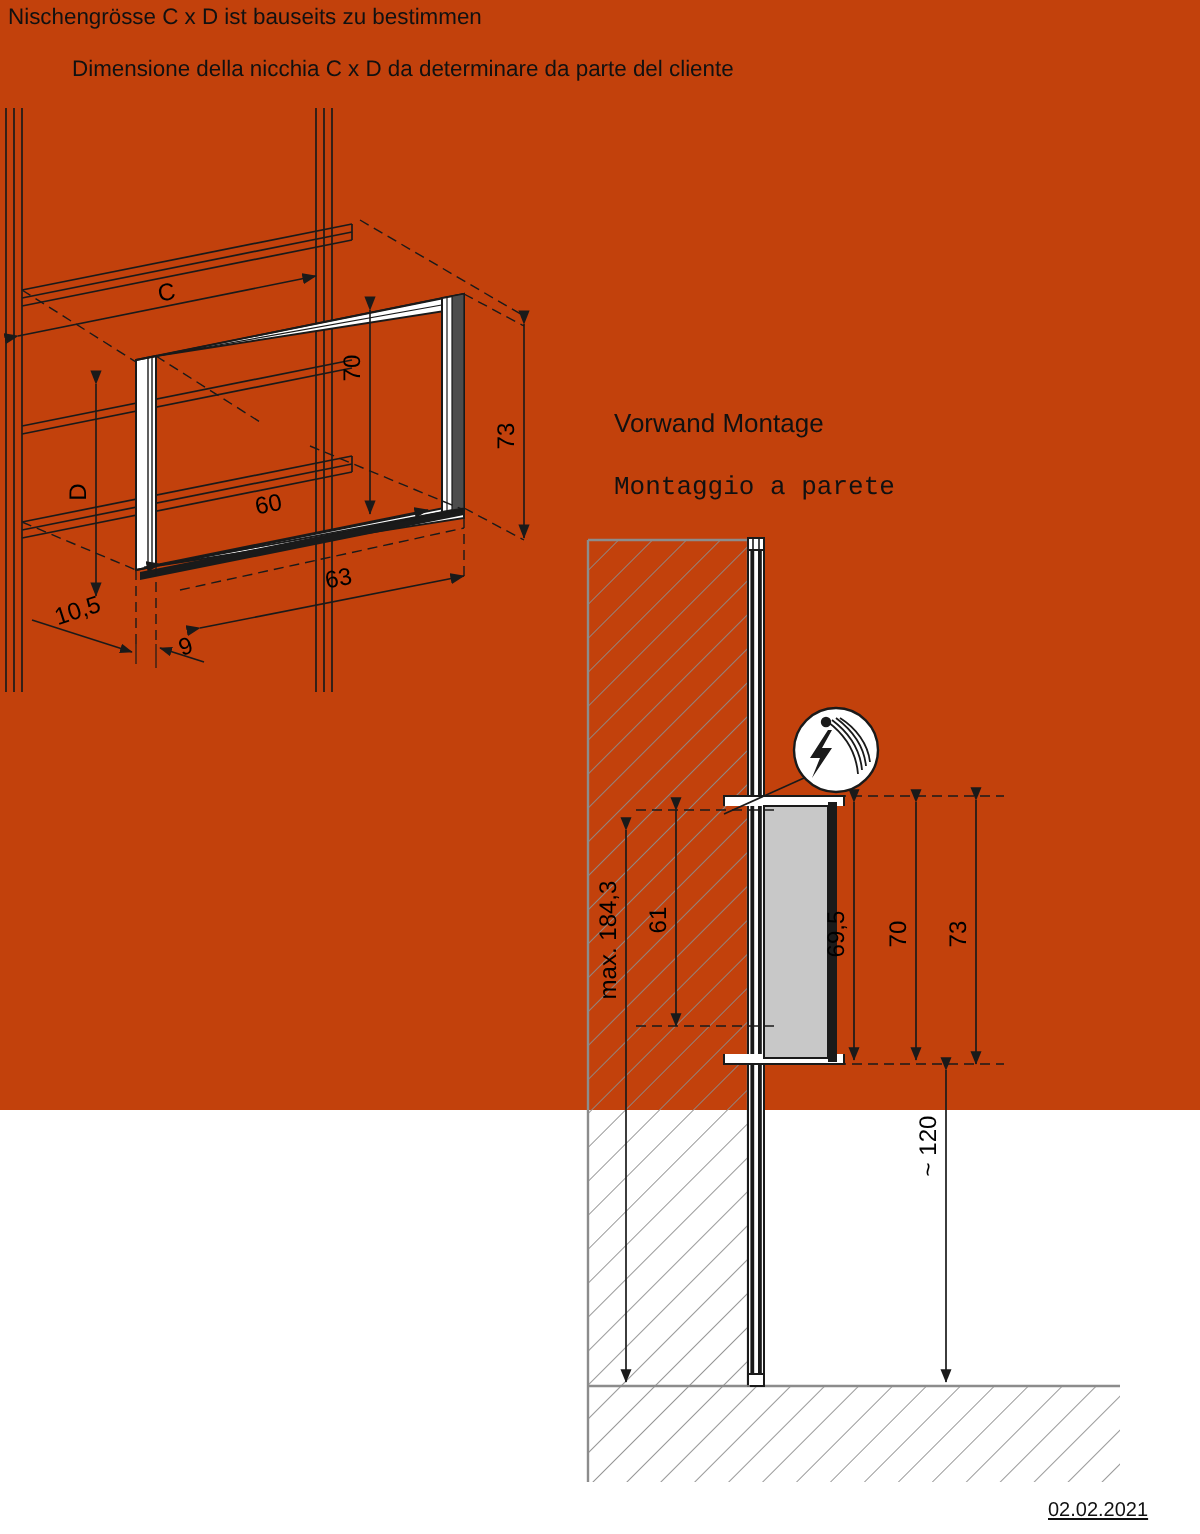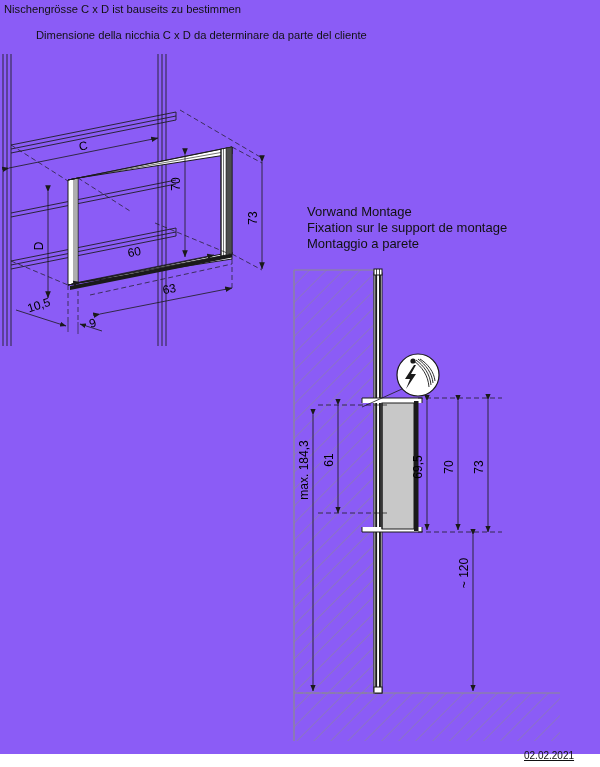--- a/index.html
+++ b/index.html
@@ -12,22 +12,22 @@
     height: 767px;
     position: relative;
     font-family: "Liberation Sans", sans-serif;
     color: #000000;
     overflow: hidden;
   }
   #sheet {
     position: absolute;
     left: 0; top: 0;
     width: 600px;
-    height: 754px;
-    background: #8b5cf6;
+    height: 555px;
+    background: #c2410c;
   }
   .hdr {
     position: absolute;
     left: 4px;
     font-size: 11.2px;
     line-height: 13.5px;
     white-space: nowrap;
     color: #111;
   }
   #hdr1 { top: 3px; }
@@ -38,21 +38,21 @@
     position: absolute;
     left: 307px;
     font-size: 13px;
     line-height: 15px;
     white-space: nowrap;
     color: #111;
     text-align: right;
   }
   #st1 { top: 204px; }
   #st2 { top: 220px; }
-  #st3 { top: 236px; }
+  #st3 { top: 236px; font-family: Liberation Mono, monospace; }
 
   #datestamp {
     position: absolute;
     left: 524px;
     top: 750px;
     font-size: 10px;
     white-space: nowrap;
     color: #111;
     text-decoration: underline;
   }
@@ -61,21 +61,20 @@
 </style>
 </head>
 <body>
 
 <div id="sheet">
 
   <div class="hdr" id="hdr1">Nischengrösse C x D ist bauseits zu bestimmen</div>
   <div class="hdr" id="hdr3">Dimensione della nicchia C x D da determinare da parte del cliente</div>
 
   <div class="sect-title" id="st1">Vorwand Montage</div>
-  <div class="sect-title" id="st2">Fixation sur le support de montage</div>
   <div class="sect-title" id="st3">Montaggio a parete</div>
 
   <svg id="niche-drawing" width="300" height="300" viewBox="0 0 300 300" style="position:absolute; left:0px; top:50px;">
     <defs>
       <marker id="ah" markerWidth="9" markerHeight="7" refX="8.5" refY="3.5" orient="auto">
         <polygon points="0,0 9,3.5 0,7" fill="#1a1a1a"></polygon>
       </marker>
       <marker id="ahs" markerWidth="8" markerHeight="6" refX="7.5" refY="3" orient="auto">
         <polygon points="0,0 8,3 0,6" fill="#1a1a1a"></polygon>
       </marker>

